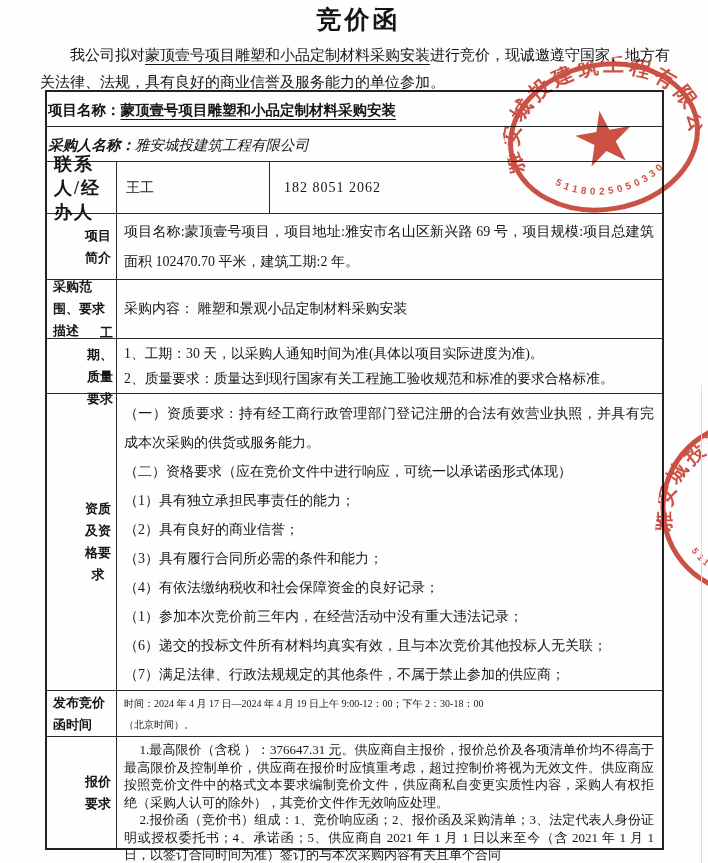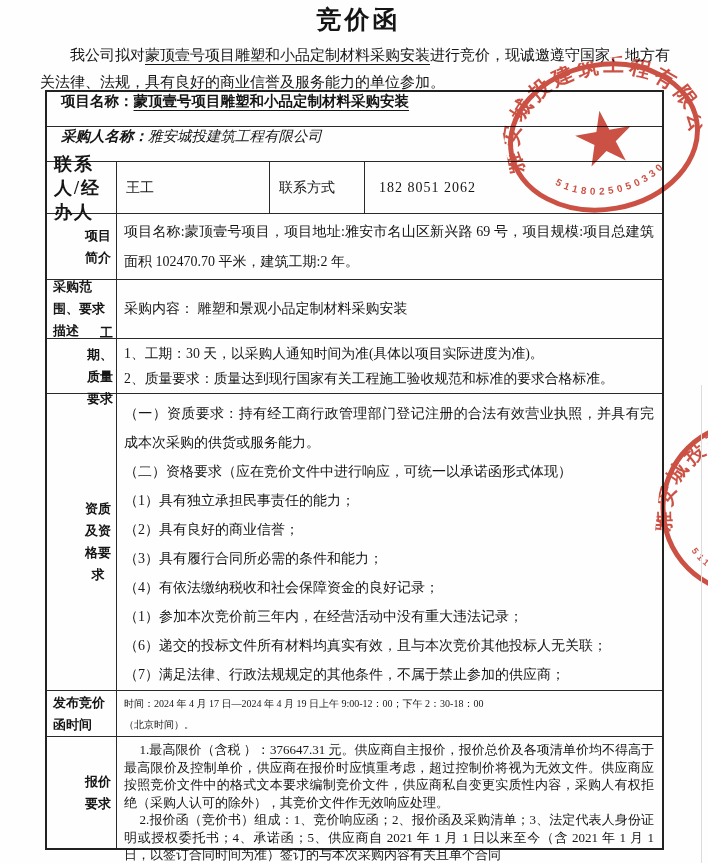--- a/index.html
+++ b/index.html
@@ -30,22 +30,22 @@
     font-weight:bold;font-size:13px;line-height:22px;
     display:flex;flex-direction:column;justify-content:center;
     padding:2px 3px;
   }
   .label-center{align-items:center;text-align:center;padding-left:36px;}
   .label-left{align-items:flex-start;text-align:left;padding-left:6px;}
   .content-cell{
     flex:1;display:flex;flex-direction:column;justify-content:center;
     font-size:14px;padding:3px 8px 3px 7px;
   }
-  .inline-row{min-height:36px;align-items:flex-start;display:flex;
-    font-size:14.5px;padding-left:14px;}
+  .inline-row{min-height:36px;align-items:center;display:flex;
+    font-size:14.5px;padding-left:1px;}
   .row1{height:35px;}
   .row2{height:35px;font-style:italic;}
   .row3{height:52px;}
   .row4{height:66px;}
   .row5{height:59px;}
   .row6{height:55px;}
   .row7{height:297px;}
   .row8{height:46px;}
   .row9{height:111px;}
   .row3 .c-label{width:70px;flex:none;border-right:1px solid #2a2a2a;
@@ -95,21 +95,20 @@
       <span style="font-weight:bold">采购人名称：</span>
       <span>雅安城投建筑工程有限公司</span>
     </div>
   </div>
 
   <div class="tr row3">
     <div class="cell c-label">
         <span>联系人/经办人</span>
       </div>
     <div class="cell c-val1">王工</div>
-    <div class="cell c-lab2">联系方式</div>
     <div class="cell c-val2">182 8051 2062</div>
   </div>
 
   <div class="tr row4">
     <div class="cell label-cell label-center">项目简介</div>
     <div class="cell content-cell">项目名称:蒙顶壹号项目，项目地址:雅安市名山区新兴路 69 号，项目规模:项目总建筑面积 102470.70 平米，建筑工期:2 年。</div>
   </div>
 
   <div class="tr row5">
     <div class="cell label-cell label-left">采购范围、要求描述</div>

